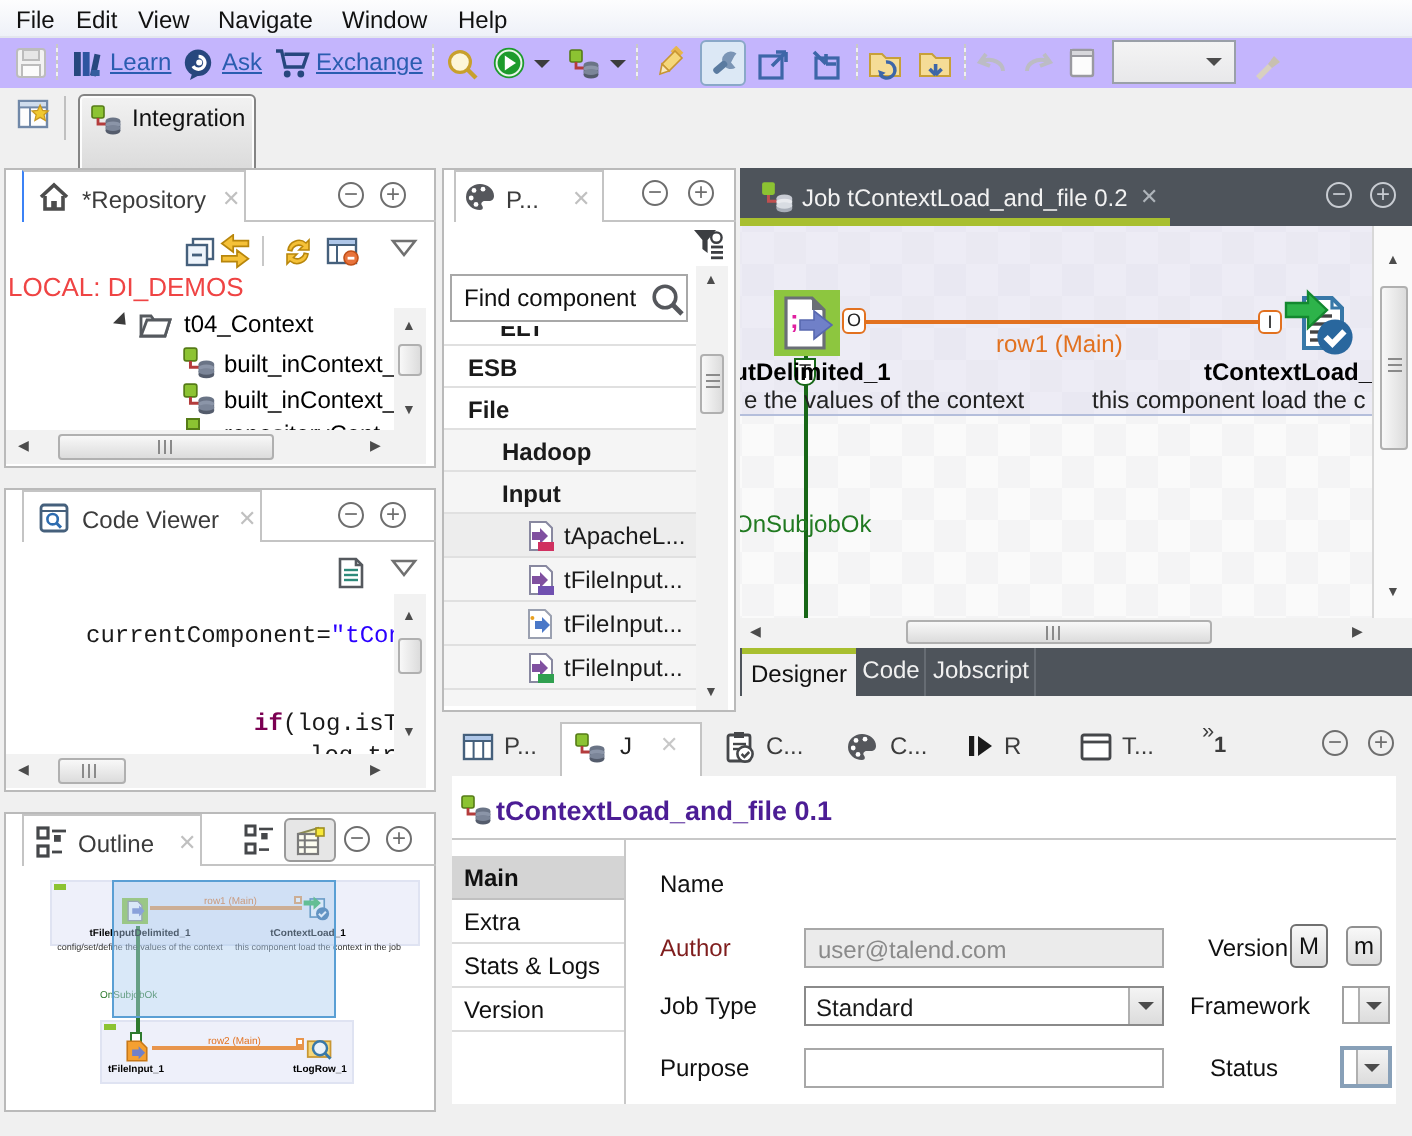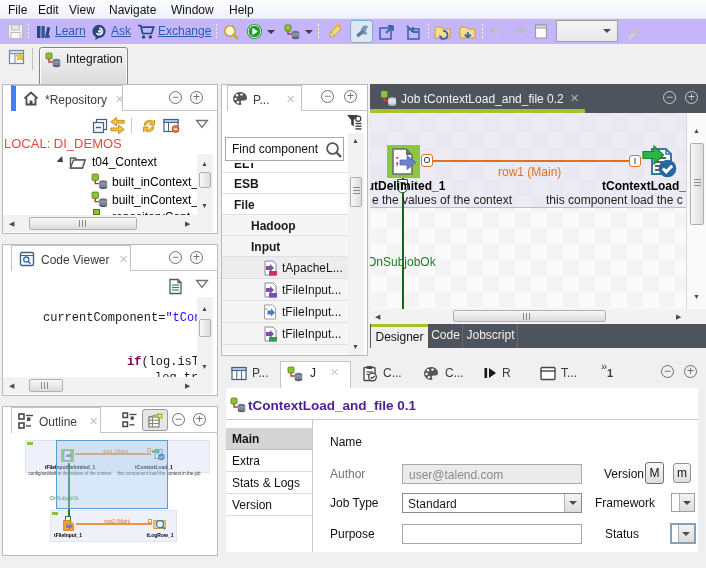--- a/index.html
+++ b/index.html
@@ -168,21 +168,21 @@
         <rect x="7.8" y="8.5" width="7.4" height="5" fill="#6a7486"></rect>
         <ellipse cx="11.5" cy="13.5" rx="3.7" ry="1.7" fill="#545c6c"></ellipse>
         <ellipse cx="11.5" cy="10.2" rx="3.7" ry="1.5" fill="#8b95a8"></ellipse>
         <ellipse cx="11.5" cy="12" rx="3.7" ry="1.5" fill="#7b8598"></ellipse>
       </svg>
       <span>Integration</span>
     </div>
   </div>
 
   <div class="panel" style="left:2px;top:84px;width:216px;height:150px">
-    <div class="ptab" style="left:8px;width:112px;border-left:5px solid #3b82f6;border-top:1px solid #c4c4c4">
+    <div class="ptab" style="left:8px;width:112px;border-left:1px solid #3b82f6;border-top:1px solid #c4c4c4">
       <svg class="abs" style="left:7px;top:5px" width="16" height="15" viewBox="0 0 16 15">
         <path d="M1.5 7.5 L8 1.5 L14.5 7.5" fill="none" stroke="#4c4c4c" stroke-width="1.8"></path>
         <path d="M3.5 7 v6.5 h9 V7" fill="none" stroke="#4c4c4c" stroke-width="1.8"></path>
         <rect x="6.6" y="9.5" width="2.8" height="4" fill="#4c4c4c"></rect>
       </svg>
       <span class="ptabtext" style="left:29px">*Repository</span>
       <span class="tclose" style="left:99px">✕</span>
     </div>
     <div class="hdrline" style="left:120px;top:25px;width:95px"></div>
     <div class="circbtn" style="left:166px;top:6px">−</div>
@@ -409,21 +409,21 @@
     <div class="abs" style="left:3px;top:52px;width:119px;height:24px;border:1px solid #a8a8a8;background:#fff">
       <div class="abs" style="left:6px;top:4px;font-size:12px;color:#111">Find component</div>
       <svg class="abs" style="left:99px;top:3px" width="18" height="18" viewBox="0 0 18 18">
         <circle cx="7.5" cy="7.5" r="5.4" fill="none" stroke="#55575c" stroke-width="1.8"></circle>
         <line x1="11.5" y1="11.5" x2="16" y2="16" stroke="#55575c" stroke-width="2.4"></line>
       </svg>
     </div>
 
     <div class="abs" style="left:0;top:78px;width:126px;height:190px;overflow:hidden;font-size:12px">
       <div class="abs" style="left:0;top:-8px;width:126px;height:18px;border-bottom:1px solid #e0e0e0">
-          <b style="position:absolute;left:12px;top:2px">ELT</b>
+          <b style="position:absolute;left:28px;top:2px">ELT</b>
         </div>
       <div class="abs" style="left:0;top:10px;width:126px;height:21px;border-bottom:1px solid #e0e0e0">
           <b style="position:absolute;left:12px;top:4px">ESB</b>
         </div>
       <div class="abs" style="left:0;top:31px;width:126px;height:21px;border-bottom:1px solid #e0e0e0">
           <b style="position:absolute;left:12px;top:4px">File</b>
         </div>
       <div class="abs" style="left:0;top:52px;width:126px;height:21px;border-bottom:1px solid #e0e0e0;background:#f5f5f5">
           <b style="position:absolute;left:29px;top:4px">Hadoop</b>
         </div>
@@ -632,21 +632,21 @@
       </div>
     <div class="abs" style="left:0;top:114px;width:86px;height:22px;border-bottom:1px solid #dcdcdc">
         <span class="abs" style="left:6px;top:4px;color:#111">Stats &amp; Logs</span>
       </div>
     <div class="abs" style="left:0;top:136px;width:86px;height:22px;border-bottom:1px solid #dcdcdc">
         <span class="abs" style="left:6px;top:4px;color:#111">Version</span>
       </div>
     <div class="abs" style="left:86px;top:62px;width:1px;height:132px;background:#c8c8c8"></div>
 
     <div class="abs" style="left:104px;top:77px;color:#111">Name</div>
-    <div class="abs" style="left:104px;top:109px;color:#737373">Author</div>
+    <div class="abs" style="left:104px;top:109px;color:#7f1d1d">Author</div>
     <div class="abs" style="left:176px;top:106px;width:180px;height:20px;border:1px solid #a8a8a8;background:#ebebeb">
         <span class="abs" style="left:6px;top:3px;color:#8a8a8a">user@talend.com</span>
       </div>
     <div class="abs" style="left:378px;top:109px;color:#111">Version</div>
     <div class="abs" style="left:419px;top:104px;width:19px;height:22px;border:1px solid #707070;border-radius:3px;background:linear-gradient(#f8f8f8,#ddd);text-align:center;line-height:20px;color:#111">M</div>
     <div class="abs" style="left:447px;top:105px;width:18px;height:20px;border:1px solid #909090;border-radius:3px;background:linear-gradient(#f8f8f8,#ddd);text-align:center;line-height:18px;color:#111">m</div>
     <div class="abs" style="left:104px;top:138px;color:#111">Job Type</div>
     <div class="abs" style="left:176px;top:135px;width:180px;height:20px;border:1px solid #8a8a8a;background:#fff">
       <span class="abs" style="left:5px;top:3px">Standard</span>
       <div class="abs" style="right:0;top:0;width:17px;height:18px;background:linear-gradient(#f4f4f4,#dcdcdc);border-left:1px solid #b0b0b0">

